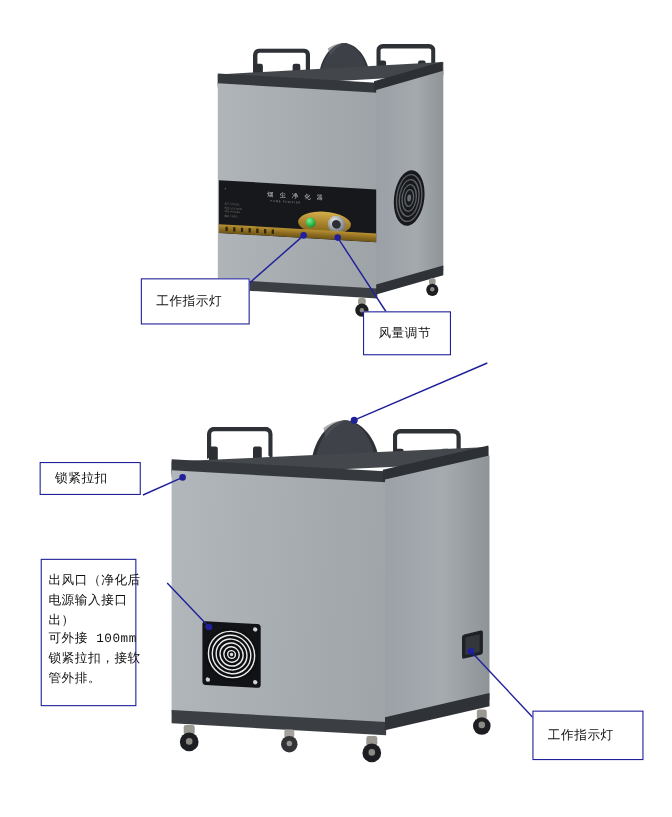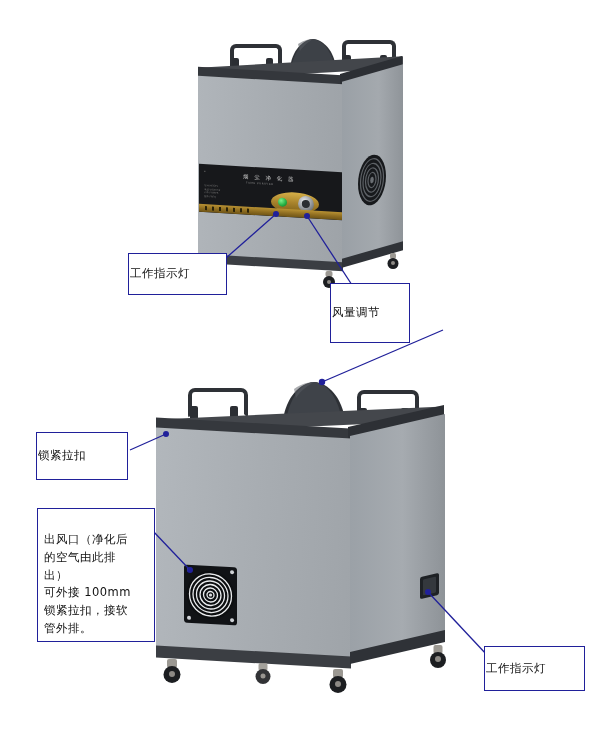--- a/index.html
+++ b/index.html
@@ -18,21 +18,21 @@
 
   
   .callout{
     position:absolute;
     border:1px solid #20209a;
     background:#ffffff;
     box-sizing:border-box;
     color:#111111;
     font-size:11.5px;
     line-height:1.55;
-    padding:5px 1px;
+    padding:5px 13px;
     letter-spacing:.5px;
     z-index:40;
   }
   .callout.center{display:flex;align-items:center;}
   .callout .line{display:block;white-space:nowrap;}
 
   
   .leaders{position:absolute;left:0;top:0;width:611px;height:743px;z-index:30;pointer-events:none;}
 
   
@@ -291,32 +291,32 @@
     <circle cx="190" cy="570" r="3" fill="#20209a"></circle>
 
     <line x1="487" y1="655" x2="428" y2="592" stroke="#20209a" stroke-width="1.3"></line>
     <circle cx="428" cy="592" r="3" fill="#20209a"></circle>
   </svg>
 
   <div class="callout center" style="left:128px; top:253px; width:99px; height:42px;">
     <span class="line">工作指示灯</span>
   </div>
 
-  <div class="callout center" style="left:330px; top:283px; width:80px; height:60px;">
+  <div class="callout center" style="left:330px; top:283px; width:80px; height:40px;">
     <span class="line">风量调节</span>
   </div>
 
 
-  <div class="callout center" style="left:36px; top:432px; width:92px; height:48px;">
+  <div class="callout center" style="left:36px; top:420px; width:92px; height:30px;">
     <span class="line">锁紧拉扣</span>
   </div>
 
-  <div class="callout" style="left:37px; top:508px; width:118px; height:134px; padding:22px 6px;">
+  <div class="callout" style="left:37px; top:508px; width:87px; height:134px; padding:11px 6px;font-family:Liberation Mono, monospace;">
     <span class="line">出风口（净化后</span>
-    <span class="line">的空气由此排</span>
+    <span class="line">电源输入接口</span>
     <span class="line">出）</span>
     <span class="line">可外接 100mm</span>
     <span class="line">锁紧拉扣，接软</span>
     <span class="line">管外排。</span>
   </div>
 
   <div class="callout center" style="left:484px; top:646px; width:101px; height:45px;">
     <span class="line">工作指示灯</span>
   </div>
 

